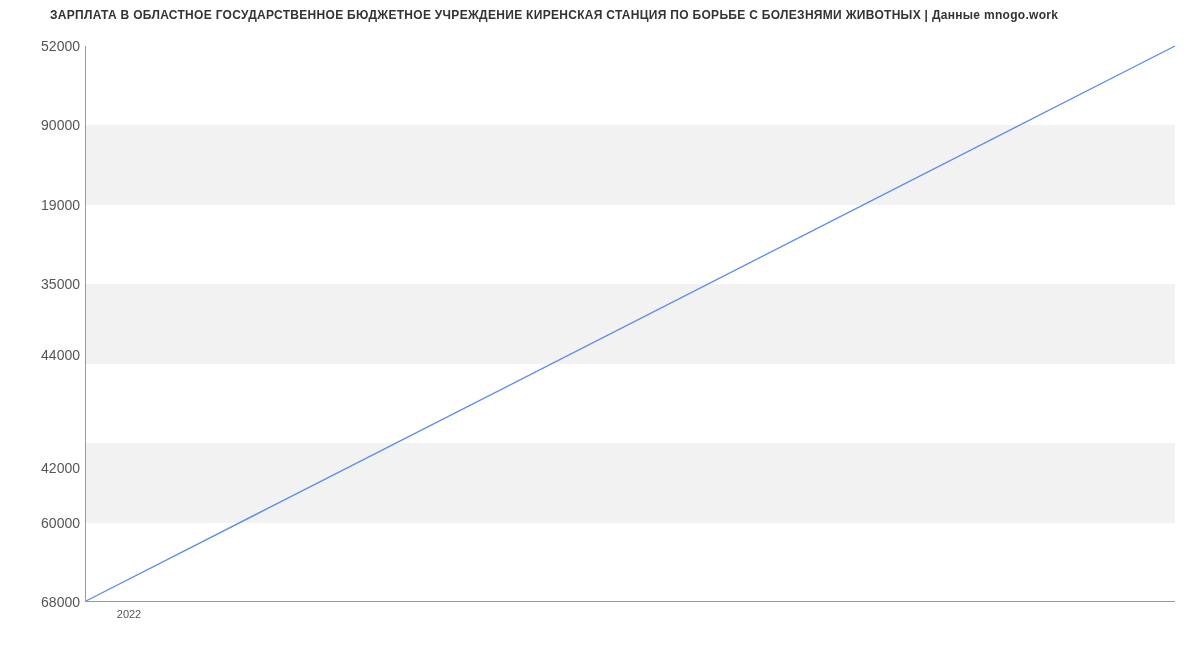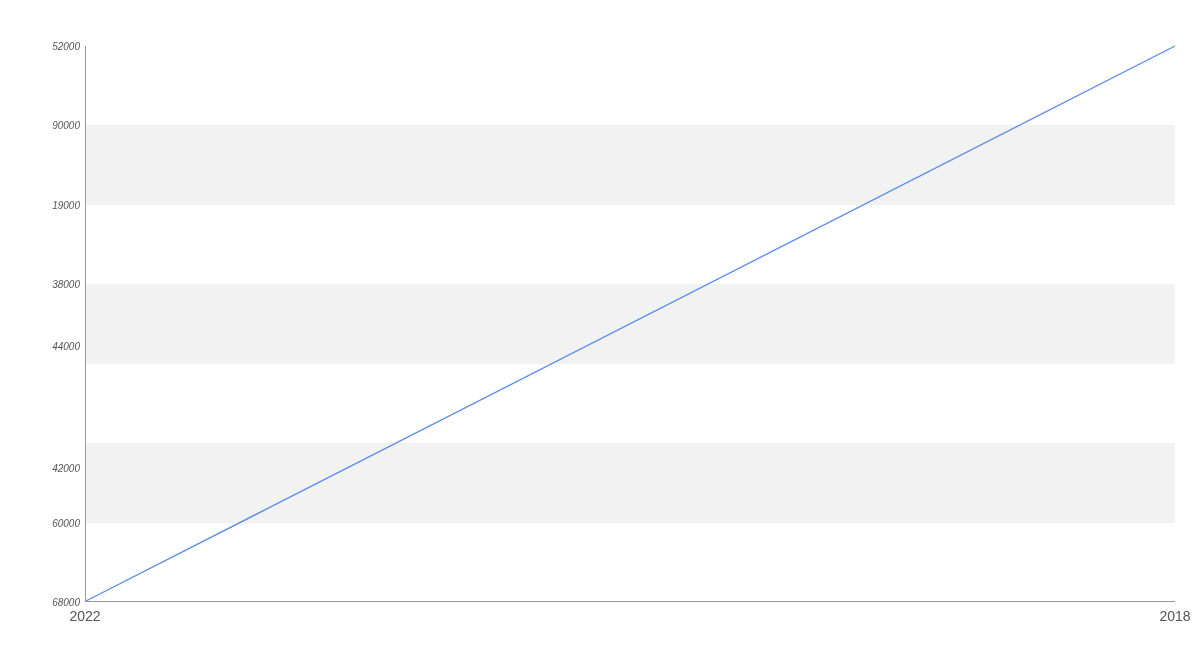--- a/index.html
+++ b/index.html
@@ -37,64 +37,65 @@
   }
   .band {
     position: absolute;
     left: 0;
     width: 100%;
     background: #f2f2f2;
   }
   .ytick {
     position: absolute;
     right: 1120px;
-    font-size: 10px;
+    font-size: 14px;
     color: #555;
     transform: translateY(-50%);
     text-align: right;
     width: 60px;
-    font-style: italic;
   }
   .xtick {
     position: absolute;
     top: 608px;
-    font-size: 14px;
+    font-size: 11px;
     color: #555;
     transform: translateX(-50%);
+    margin-left: 44px;
   }
   svg.line-layer {
     position: absolute;
     left: 0;
     top: 0;
     width: 100%;
     height: 100%;
     overflow: visible;
   }
   .data-line {
     fill: none;
     stroke: #5b8def;
     stroke-width: 1.4;
   }
 </style>
 </head>
 <body>
 
 <div class="chart-container">
+  <div class="title">ЗАРПЛАТА В ОБЛАСТНОЕ ГОСУДАРСТВЕННОЕ БЮДЖЕТНОЕ УЧРЕЖДЕНИЕ КИРЕНСКАЯ СТАНЦИЯ ПО БОРЬБЕ С БОЛЕЗНЯМИ ЖИВОТНЫХ | Данные mnogo.work</div>
 
   <div class="plot-area">
       <div class="band" style="top: 79.4286px; height: 79.4286px;"></div>
       <div class="band" style="top: 238.286px; height: 79.4286px;"></div>
       <div class="band" style="top: 397.143px; height: 79.4286px;"></div>
     <svg class="line-layer" viewBox="0 0 1090 556" preserveAspectRatio="none">
       <path class="data-line" d="M0 556 L1090 0"></path>
     </svg>
   </div>
 <div class="ytick" style="top: 602px;">68000</div>
     <div class="ytick" style="top: 522.571px;">60000</div>
     <div class="ytick" style="top: 468px;">42000</div>
-    <div class="ytick" style="top: 346px;">44000</div>
-    <div class="ytick" style="top: 284.286px;">38000</div>
+    <div class="ytick" style="top: 355px;">44000</div>
+    <div class="ytick" style="top: 284.286px;">35000</div>
     <div class="ytick" style="top: 204.857px;">19000</div>
     <div class="ytick" style="top: 125.429px;">90000</div>
     <div class="ytick" style="top: 46px;">52000</div>
     <div class="xtick" style="left: 85px;">2022</div>
     <div class="xtick" style="left: 1175px;">2018</div>
   </div>
 
 </body></html>

